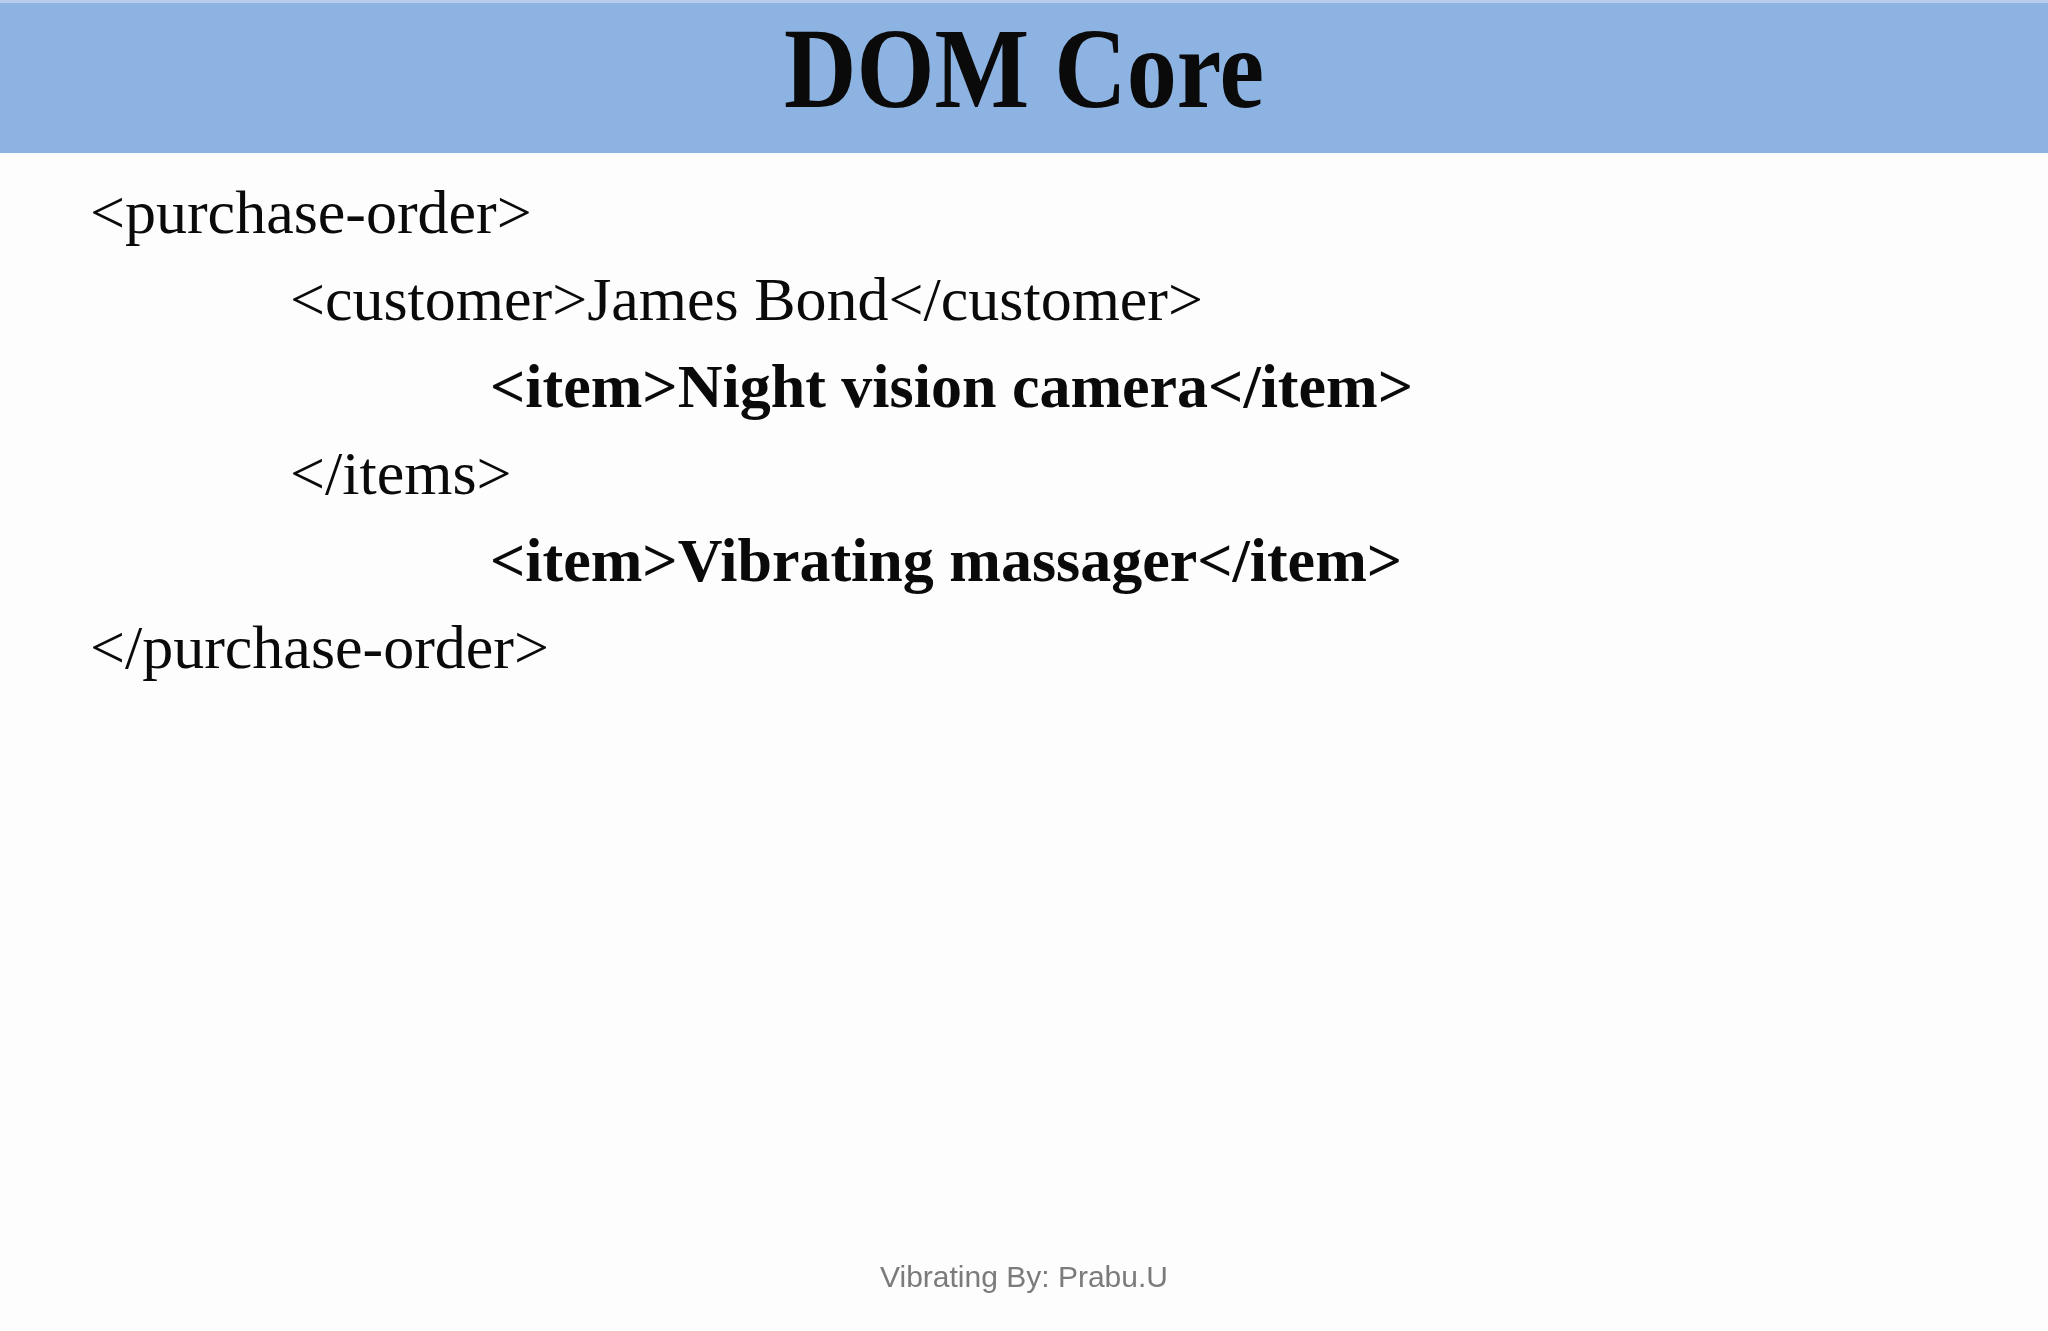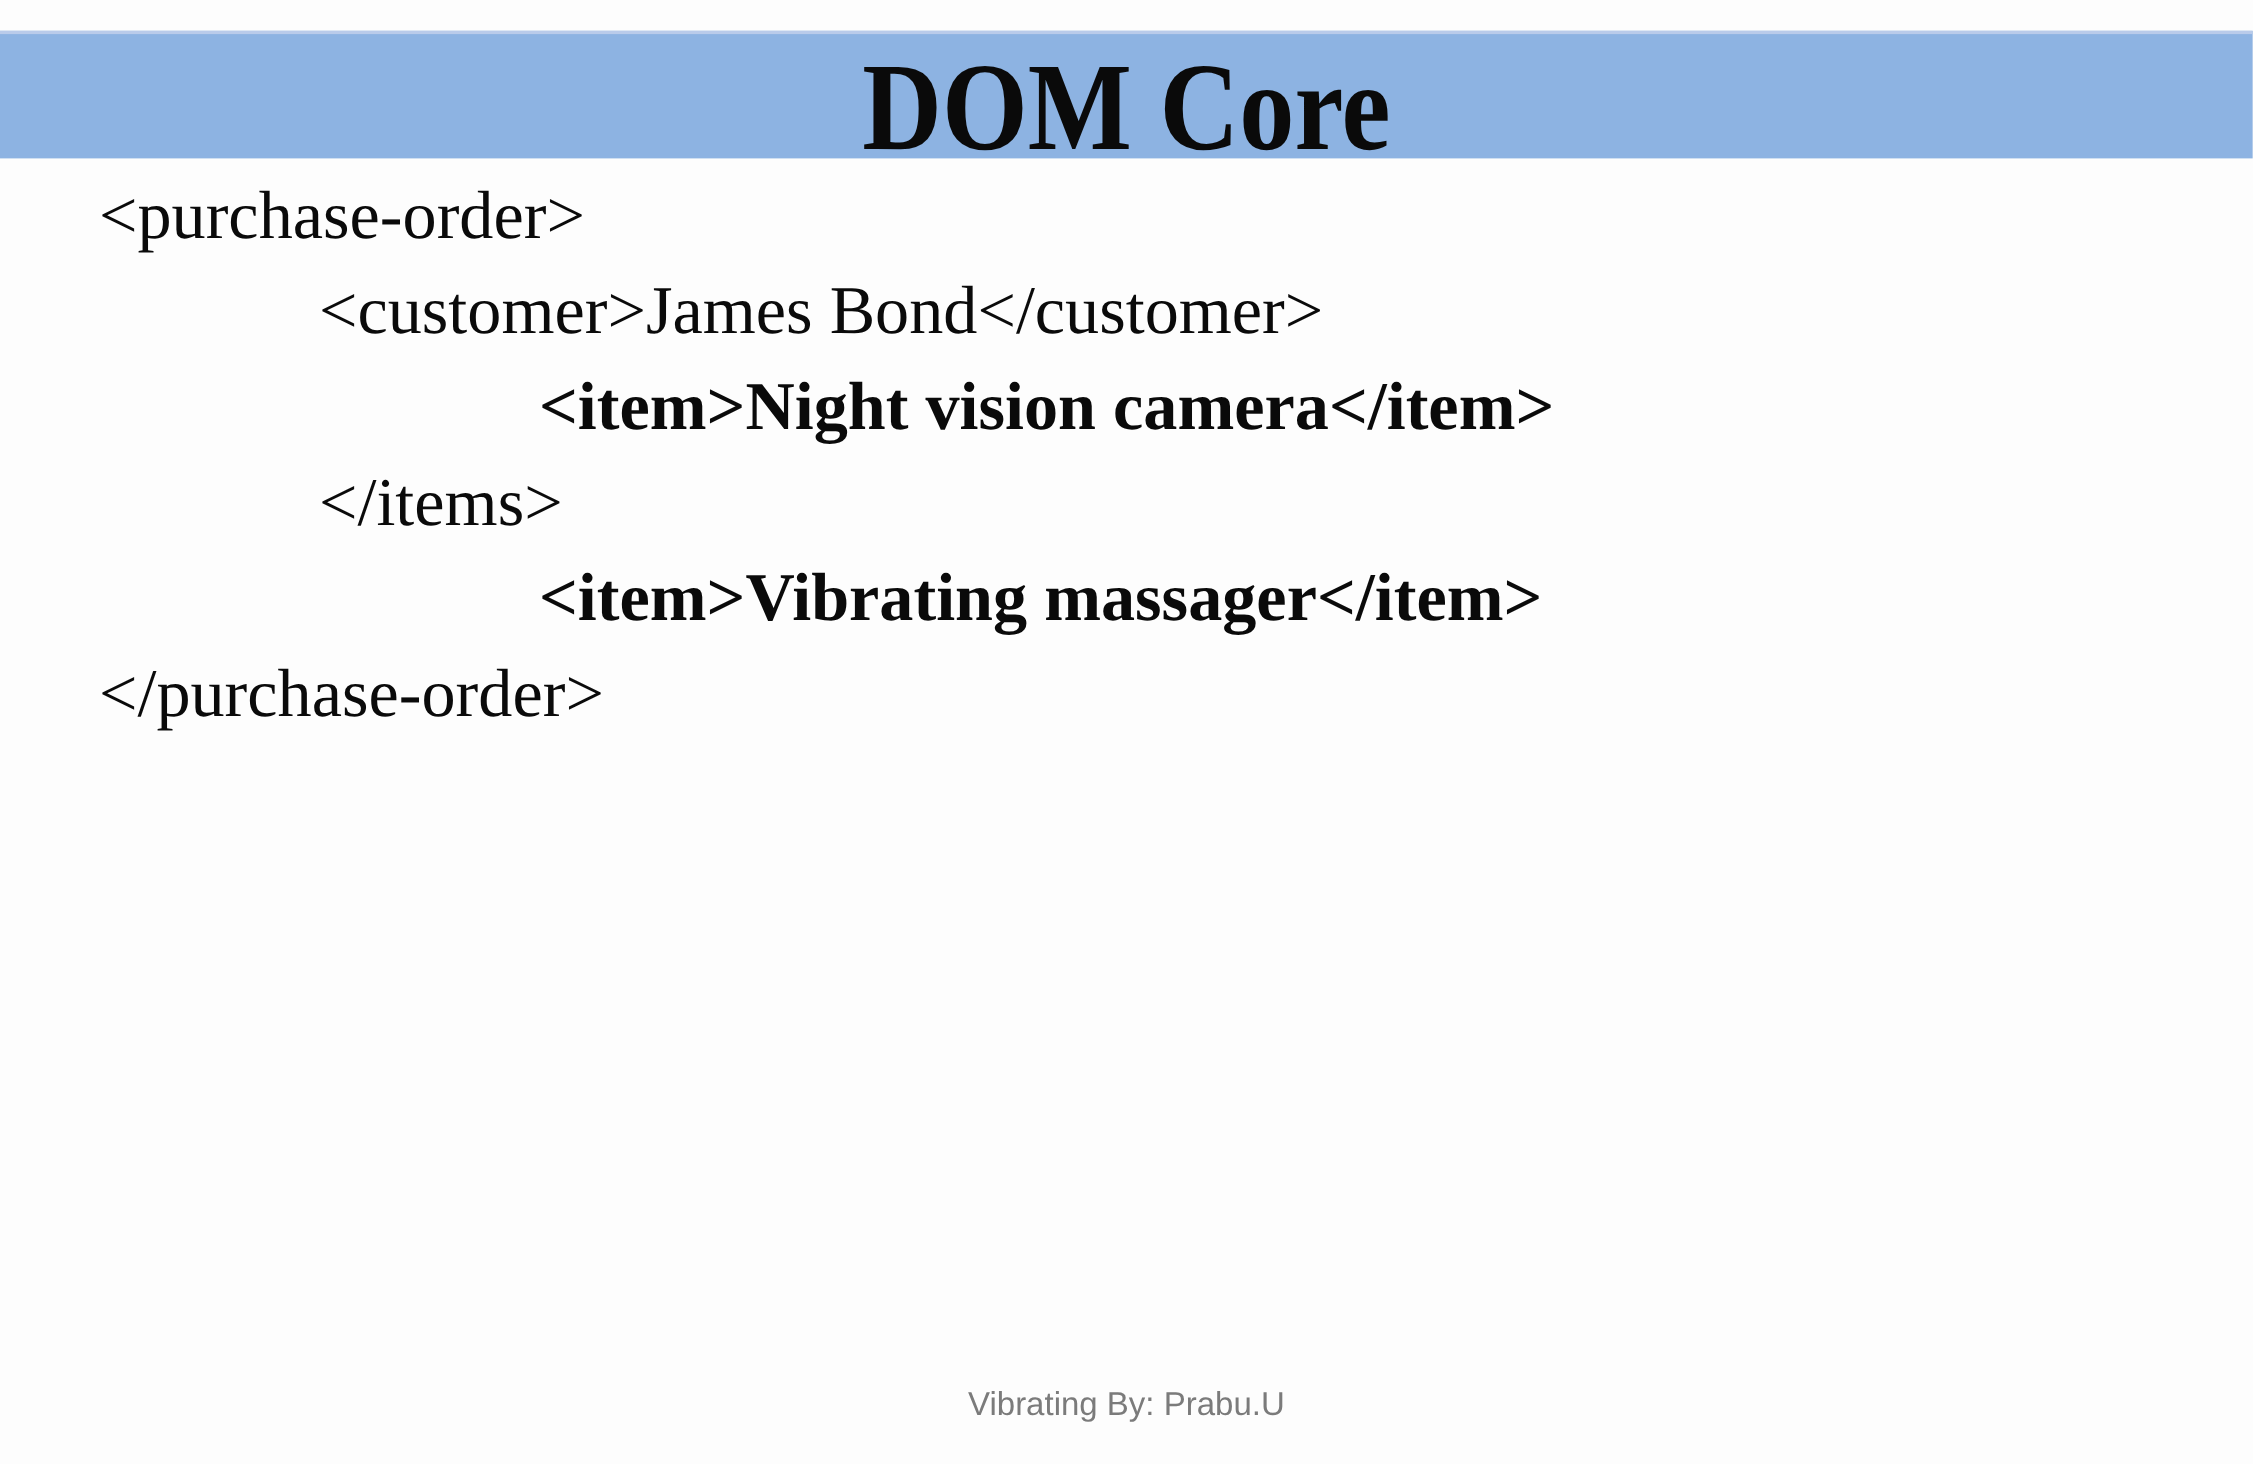--- a/index.html
+++ b/index.html
@@ -19,44 +19,44 @@
     background: var(--background);
     font-family: "Liberation Serif", serif;
   }
   .slide {
     position: absolute;
     inset: 0;
   }
   .title-bar {
     position: absolute;
     top: 0; left: 0; right: 0;
-    height: 116px;
+    height: 153px;
     background: var(--header-bg);
     border-top: 3px solid var(--header-top-strip);
-    margin-top: 28px;
   }
   .title {
     margin: 0;
     position: absolute;
     top: -4px; left: 0; right: 0;
     text-align: center;
     font-family: "Liberation Serif", serif;
     font-weight: bold;
     font-size: 114px;
     line-height: 140px;
     color: var(--text);
     transform: scaleX(0.88);
     transform-origin: 50% 50%;
     letter-spacing: 0px;
   }
   .code-block {
     position: absolute;
     top: 153px;
     left: 90px;
     right: 20px;
+    padding-top: 16px;
     color: var(--text);
   }
   .code-line {
     font-family: "Liberation Serif", serif;
     font-size: 62px;
     line-height: 87px;
     white-space: pre;
   }
   .code-line.indent-1 { padding-left: 200px; font-family: Liberation Serif, serif; }
   .code-line.indent-2 { padding-left: 400px; font-weight: bold; }

